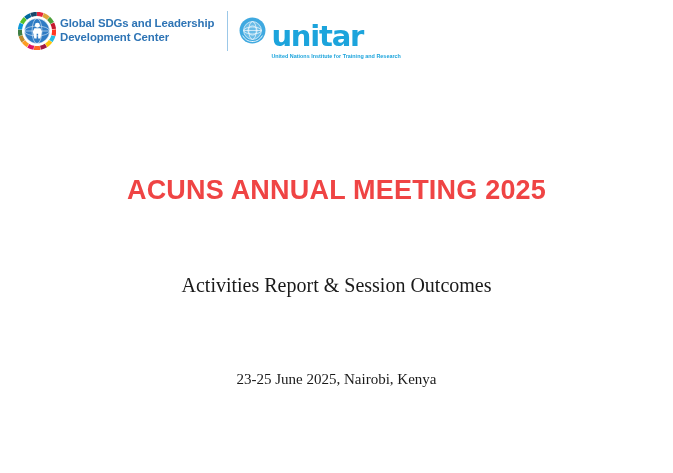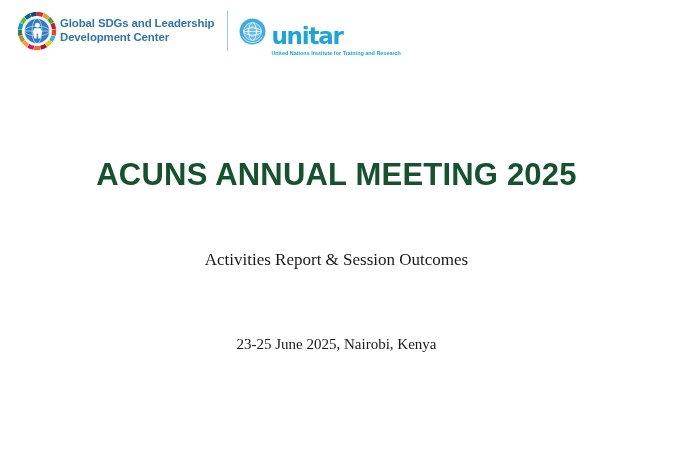--- a/index.html
+++ b/index.html
@@ -75,21 +75,21 @@
   }
 
   .unitar-words {
     display: flex;
     flex-direction: column;
     justify-content: center;
   }
 
   .unitar-wordmark {
     font-family: "DejaVu Sans", "Liberation Sans", sans-serif;
-    font-size: 23px;
+    font-size: 29px;
     font-weight: 700;
     line-height: 0.95;
     color: #1CA4DC;
     letter-spacing: -1.2px;
     margin-top: 20px;
   }
 
   .unitar-tagline {
     font-family: "Liberation Sans", "DejaVu Sans", sans-serif;
     font-size: 5.4px;
@@ -104,48 +104,48 @@
   .cover {
     position: absolute;
     top: 62px;
     left: 0;
     width: 673px;
     text-align: center;
   }
 
   .meeting-title {
     font-family: "Liberation Sans", "DejaVu Sans", sans-serif;
-    font-size: 31px;
-    font-weight: 700;
-    color: #14532d;
+    font-size: 27px;
+    font-weight: 700;
+    color: #ef4444;
     letter-spacing: 0.2px;
-    margin: 0;
+    margin: 18px;
     padding-top: 95px;
     line-height: 1.15;
   }
 
   .theme {
     font-family: "Liberation Serif", "DejaVu Serif", serif;
     font-size: 24.5px;
     font-weight: 700;
     color: #000000;
     margin: 0;
     padding-top: 58px;
     line-height: 1.32;
     max-width: 560px;
     margin-left: auto;
     margin-right: auto;
   }
 
   .report-subtitle {
     font-family: "Liberation Serif", "DejaVu Serif", serif;
-    font-size: 17px;
+    font-size: 20px;
     font-weight: 400;
     color: #1a1a1a;
-    margin: 8px;
+    margin: 16px;
     padding-top: 49px;
     line-height: 1.2;
   }
 
   .event-details {
     font-family: "Liberation Serif", "DejaVu Serif", serif;
     font-size: 15px;
     font-weight: 400;
     color: #1a1a1a;
     margin: 0;

